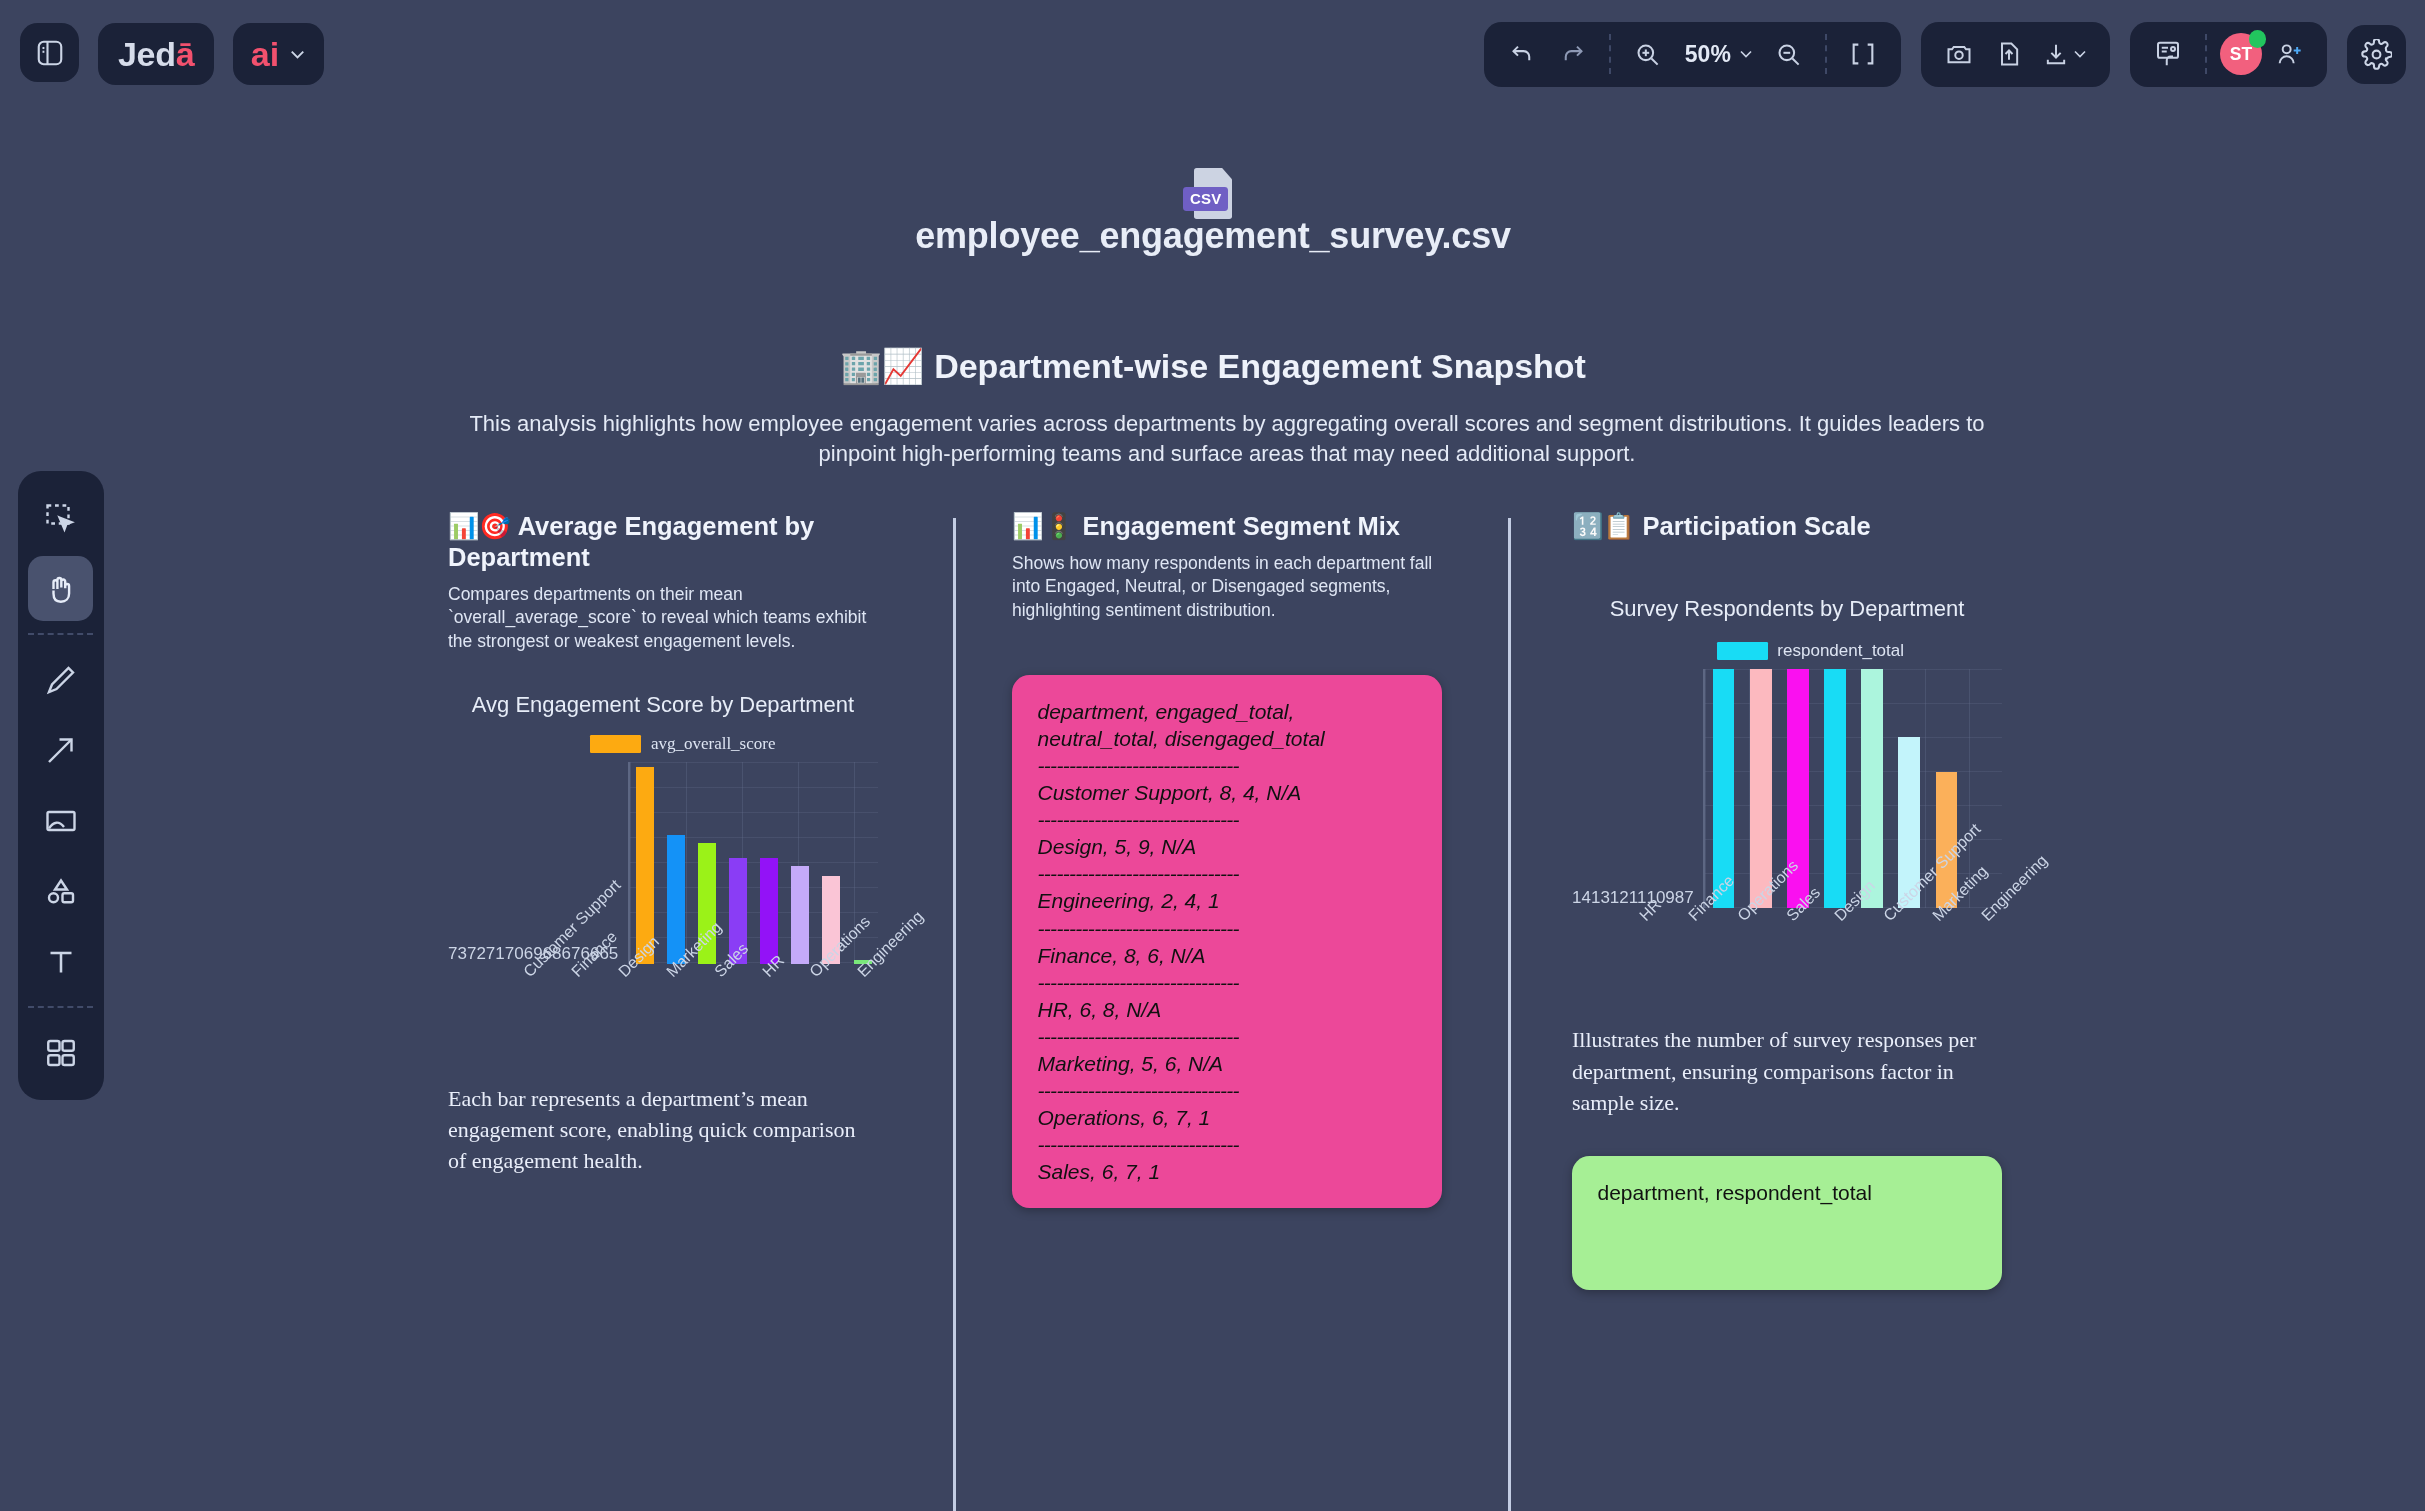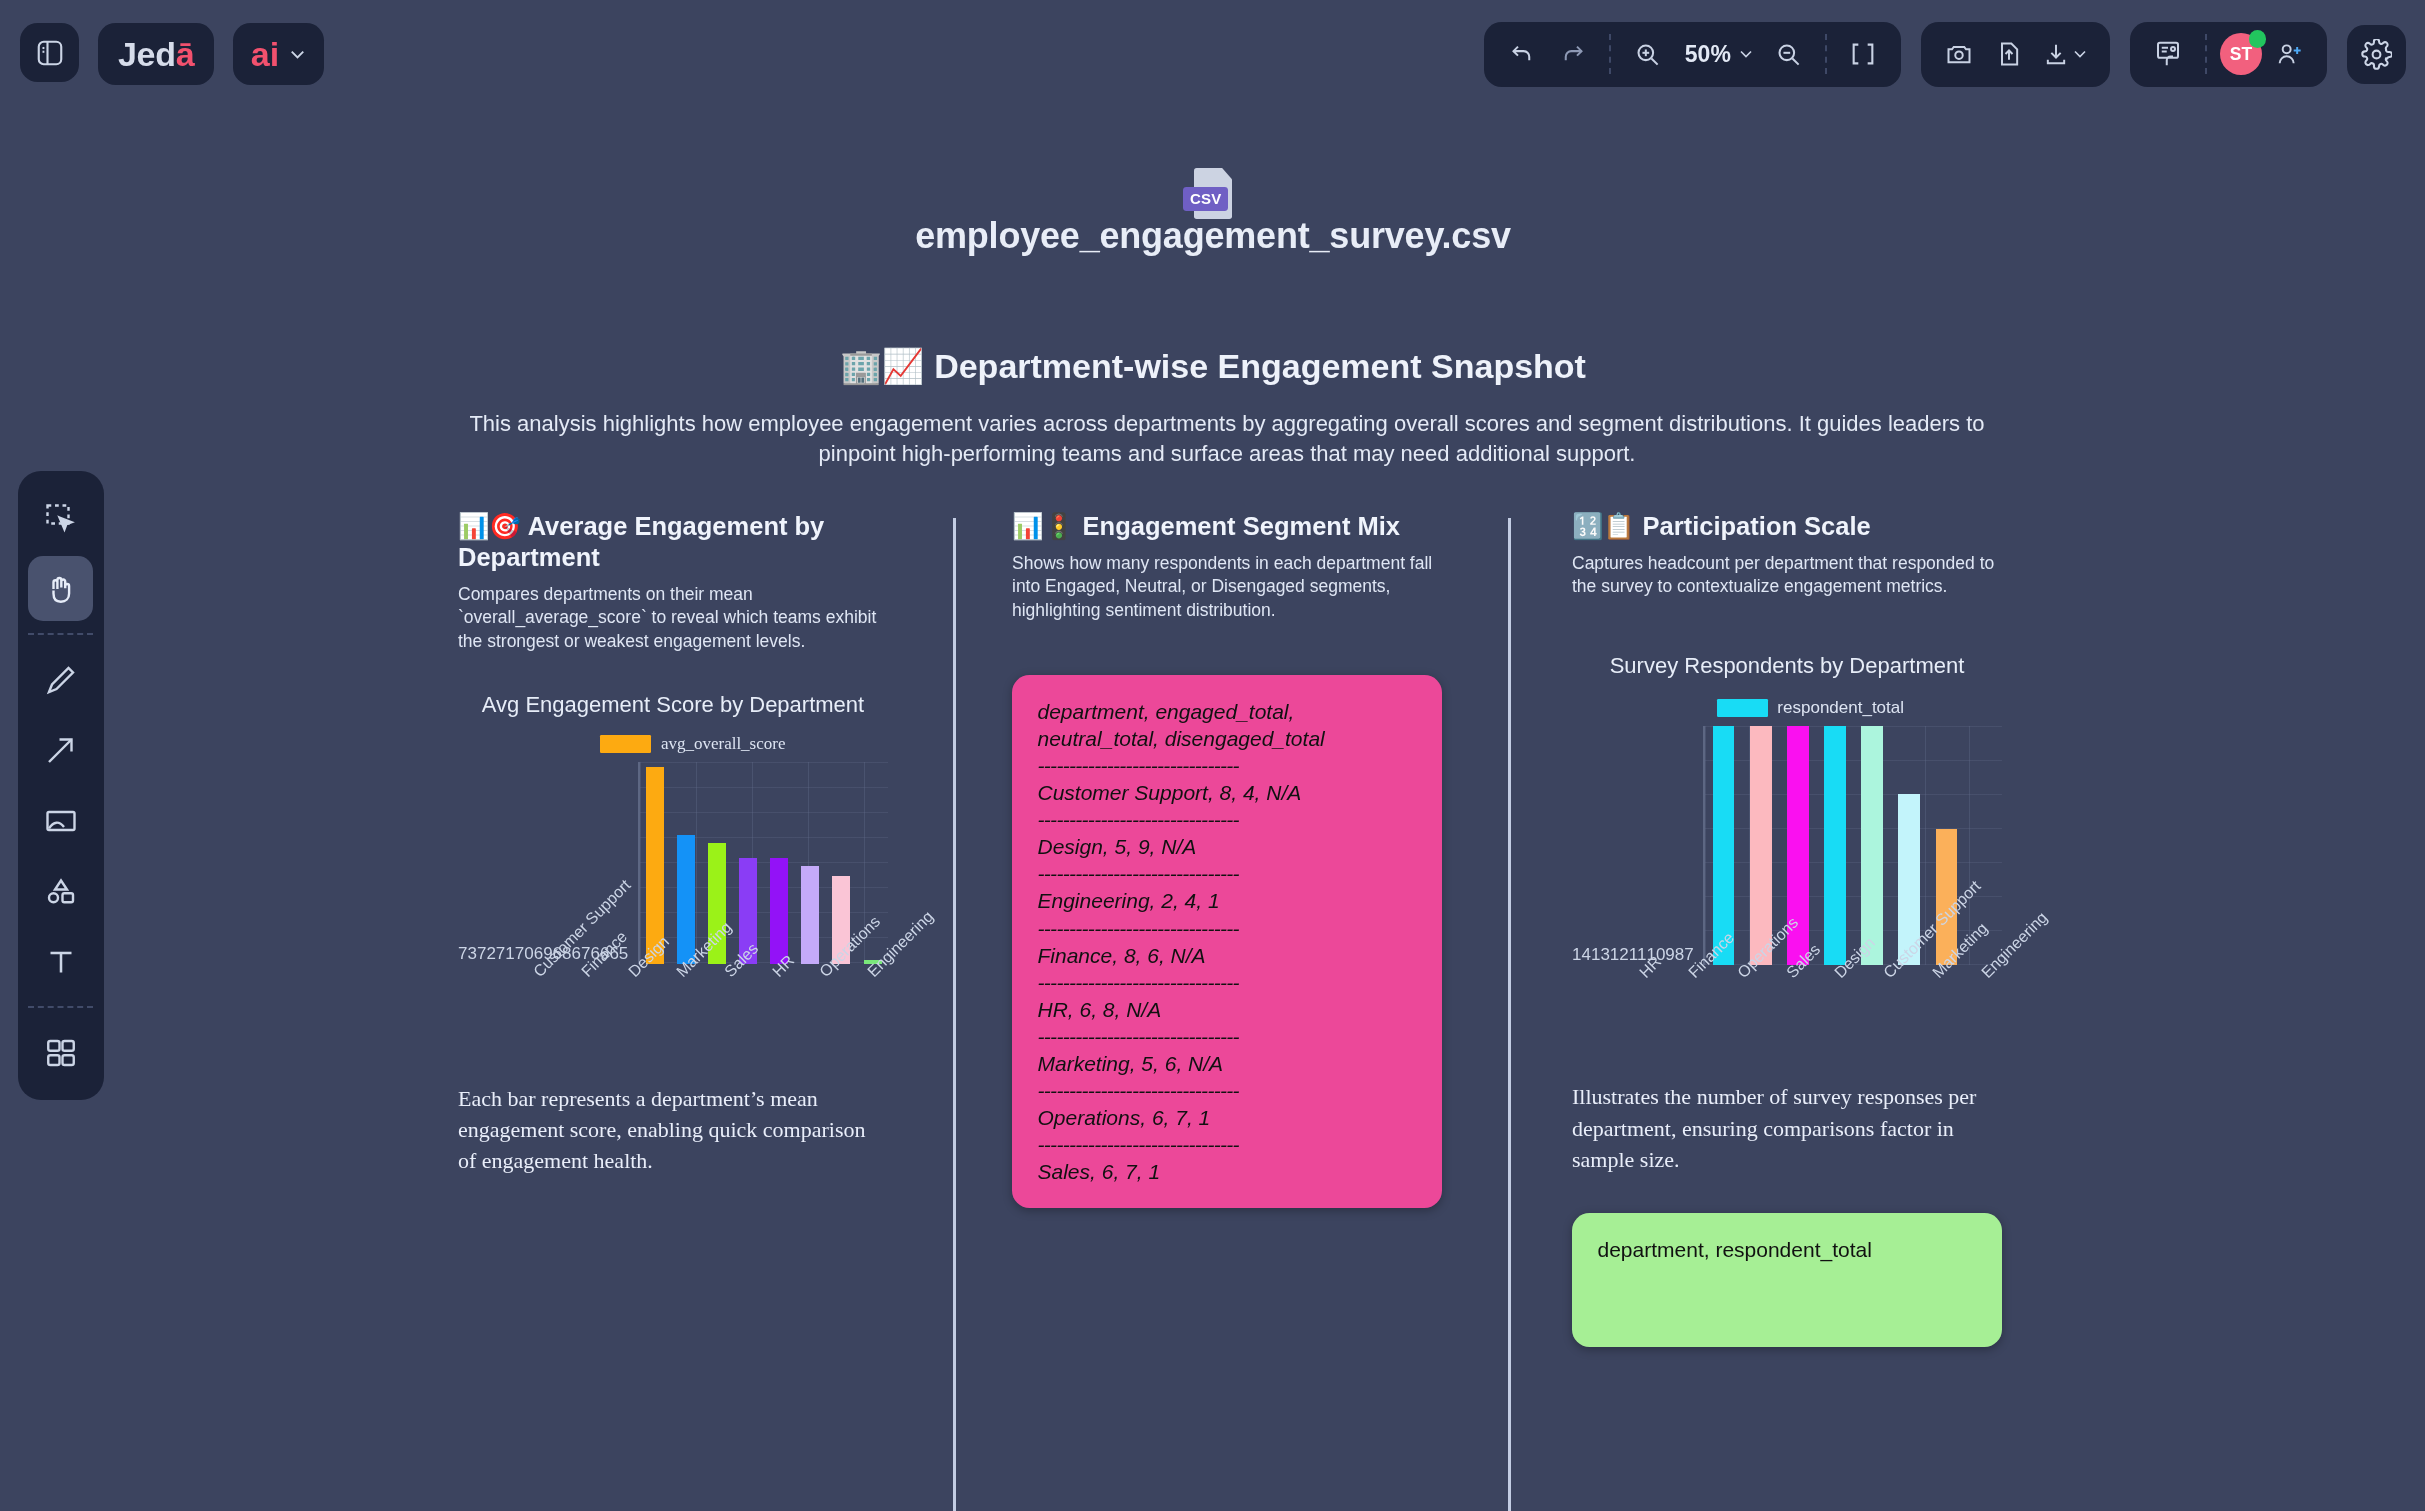--- a/index.html
+++ b/index.html
@@ -97,21 +97,21 @@
     position: absolute; left: 0; right: 0; top: 346px; text-align: center;
     font-size: 34px; font-weight: 600; color: #eef2fa;
   }
   .main-desc {
     position: absolute; left: 464px; width: 1526px; top: 409px;
     text-align: center; font-size: 22px; line-height: 1.36; color: #e4eaf6;
   }
 
   
   .col { position: absolute; top: 511px; width: 430px; }
-  .col1 { left: 458px; }
+  .col1 { left: 448px; }
   .col2 { left: 1012px; }
   .col3 { left: 1572px; }
 
   .divider { position: absolute; top: 518px; width: 2.7px; height: 994px; background: #c3cde3; }
   .div1 { left: 953px; }
   .div2 { left: 1508px; }
 
   .col-title { font-size: 25.5px; font-weight: 600; color: #f0f4fc; line-height: 1.22; margin-bottom: 9.4px; }
   .col-desc { font-size: 17.5px; line-height: 1.36; color: #dfe6f4; }
 
@@ -461,21 +461,20 @@
         <div>Marketing, 5, 6, N/A</div>
         <div class="rule">--------------------------------</div>
         <div>Operations, 6, 7, 1</div>
         <div class="rule">--------------------------------</div>
         <div>Sales, 6, 7, 1</div>
       </div>
   </div>
 
   <div class="col col3">
     <div class="col-title">🔢📋 Participation Scale</div>
-    <div class="col-desc">Captures headcount per department that responded to the survey to contextualize engagement metrics.</div>
 
     <div class="chart-box" style="margin-top:54px;">
       <div class="chart-title">Survey Respondents by Department</div>
       <div class="legend" style="margin-left:47px;margin-top:19px;">
         <span class="legend-swatch" style="background:#18dcf5"></span>
         <span class="legend-label">respondent_total</span>
       </div>
       <div class="plot" style="height:239px;">
         <div class="yaxis" id="c3y" style="height:239px;">
             <span>14</span>

